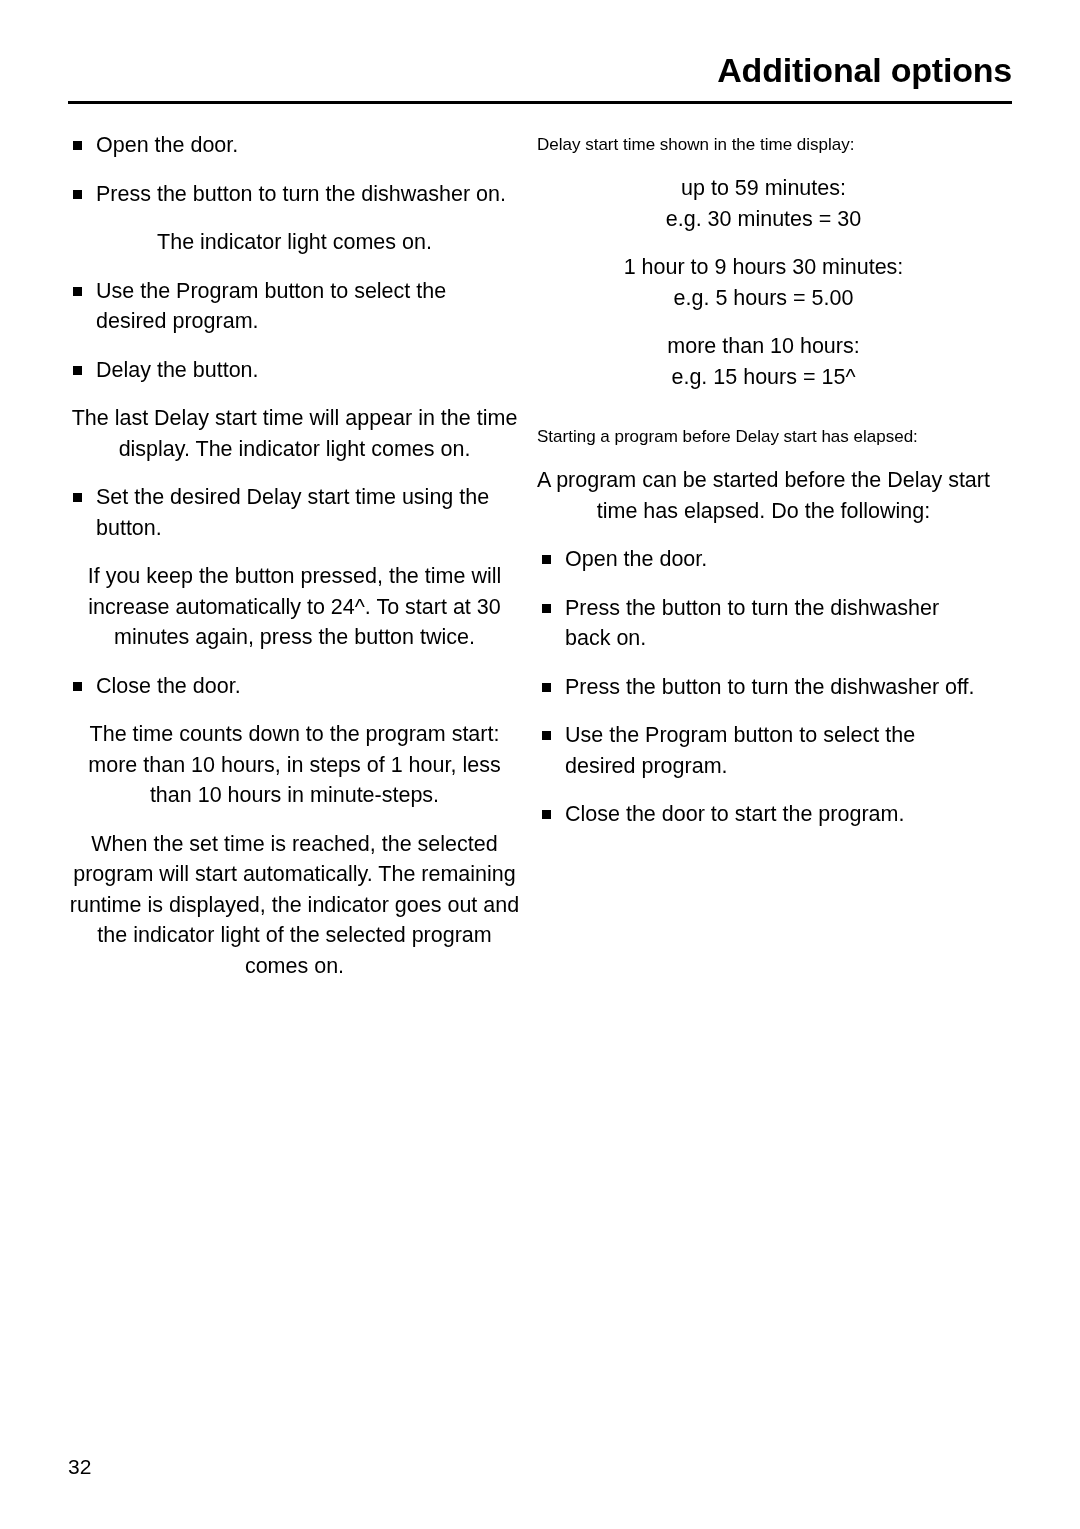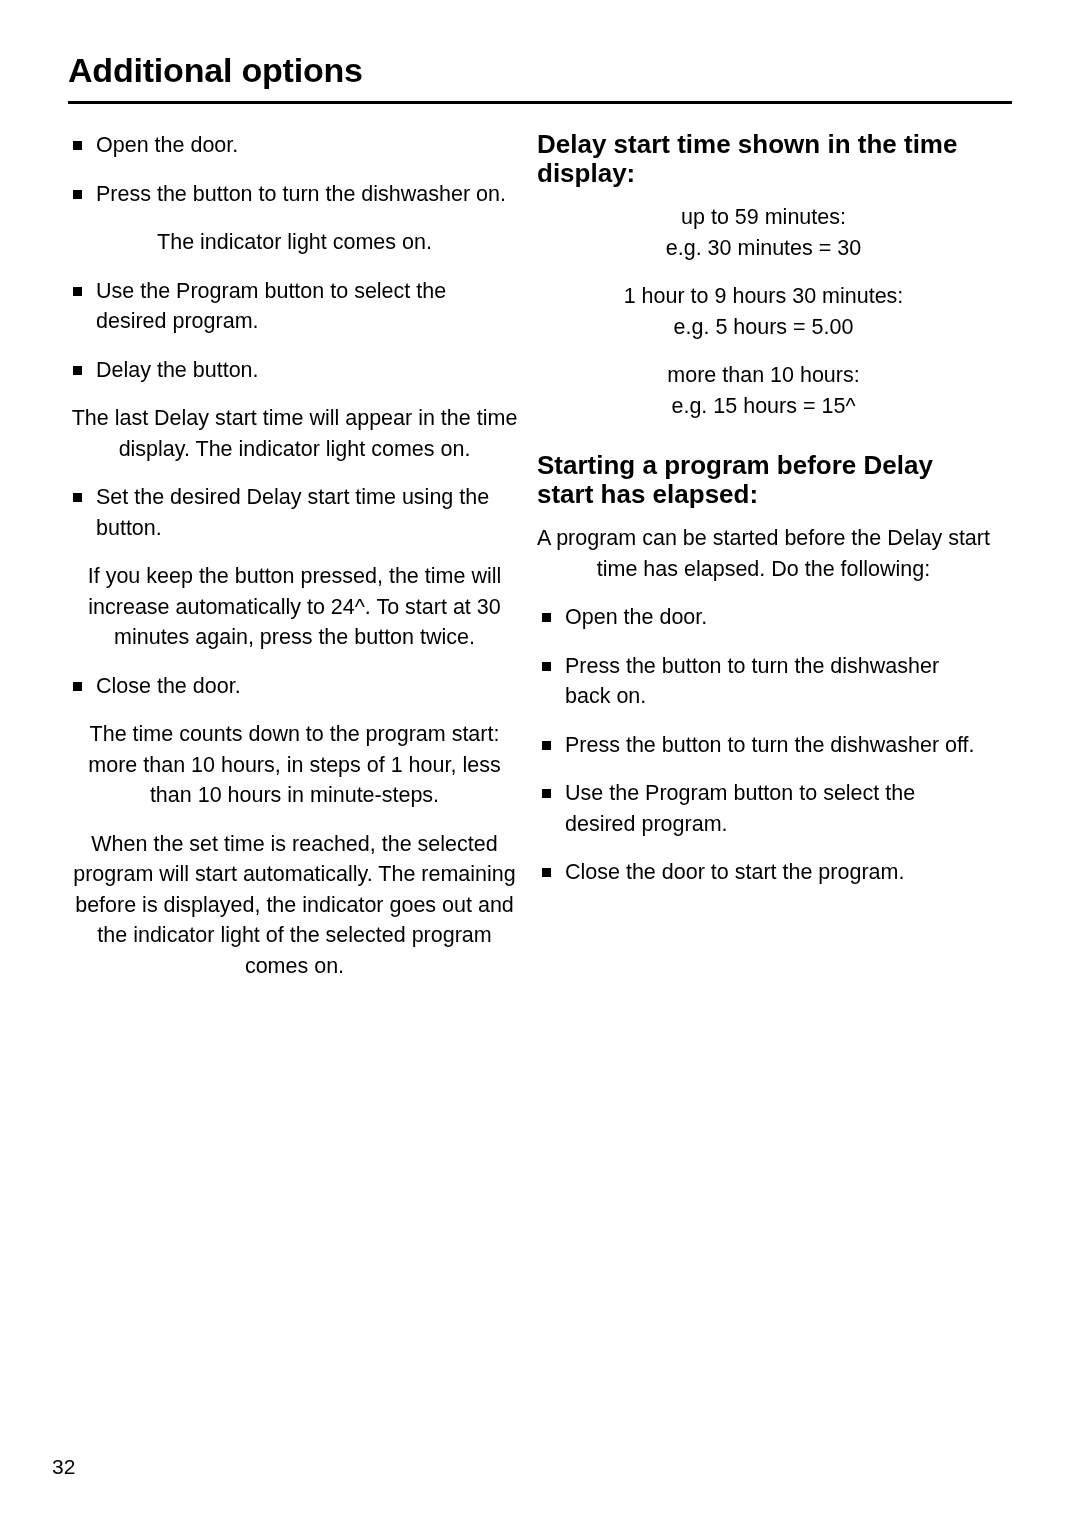--- a/index.html
+++ b/index.html
@@ -14,20 +14,21 @@
     background: #ffffff;
     font-family: "Liberation Sans", sans-serif;
     color: #000000;
     box-sizing: border-box;
   }
   .header {
     position: absolute;
     left: 68px;
     top: 52px;
     width: 944px;
+    text-align: right;
   }
   .header h1 {
     margin: 0;
     font-size: 34px;
     font-weight: bold;
     letter-spacing: -0.2px;
     line-height: 1.1;
   }
   .header .rule {
     margin-top: 12px;
@@ -63,28 +64,28 @@
   }
   .bullet .sq {
     position: absolute;
     left: 5px;
     top: 11px;
     width: 9px;
     height: 9px;
     background: #000;
   }
   .heading {
-    font-size: 26px;
+    font-size: 17px;
     line-height: 29px;
-    font-weight: bold;
+    font-weight: normal;
     margin-bottom: 14px;
   }
   .pagenum {
     position: absolute;
-    left: 52px;
+    left: 68px;
     top: 1455px;
     font-size: 21px;
   }
   .sub {
     margin-top: 30px;
   }
 </style>
 </head>
 <body>
 
@@ -130,21 +131,21 @@
 
       <p class="block">If you keep the  button pressed, the time will increase automatically to 24^. To start at 30 minutes again, press the  button twice.</p>
 
       <div class="bullet">
         <span class="sq"></span>
         <span>Close the door.</span>
       </div>
 
       <p class="block">The time counts down to the program start: more than 10 hours, in steps of 1 hour, less than 10 hours in minute-steps.</p>
 
-      <p class="block">When the set time is reached, the selected program will start automatically. The remaining before is displayed, the  indicator goes out and the indicator light of the selected program comes on.</p>
+      <p class="block">When the set time is reached, the selected program will start automatically. The remaining runtime is displayed, the  indicator goes out and the indicator light of the selected program comes on.</p>
 
     </div>
 
     <div class="col">
 
       <div class="heading">Delay start time shown in the time display:</div>
 
       <p class="block" style="white-space: pre-line;">up to 59 minutes:
 e.g. 30 minutes = 30</p>
       <p class="block" style="white-space: pre-line;">1 hour to 9 hours 30 minutes:

